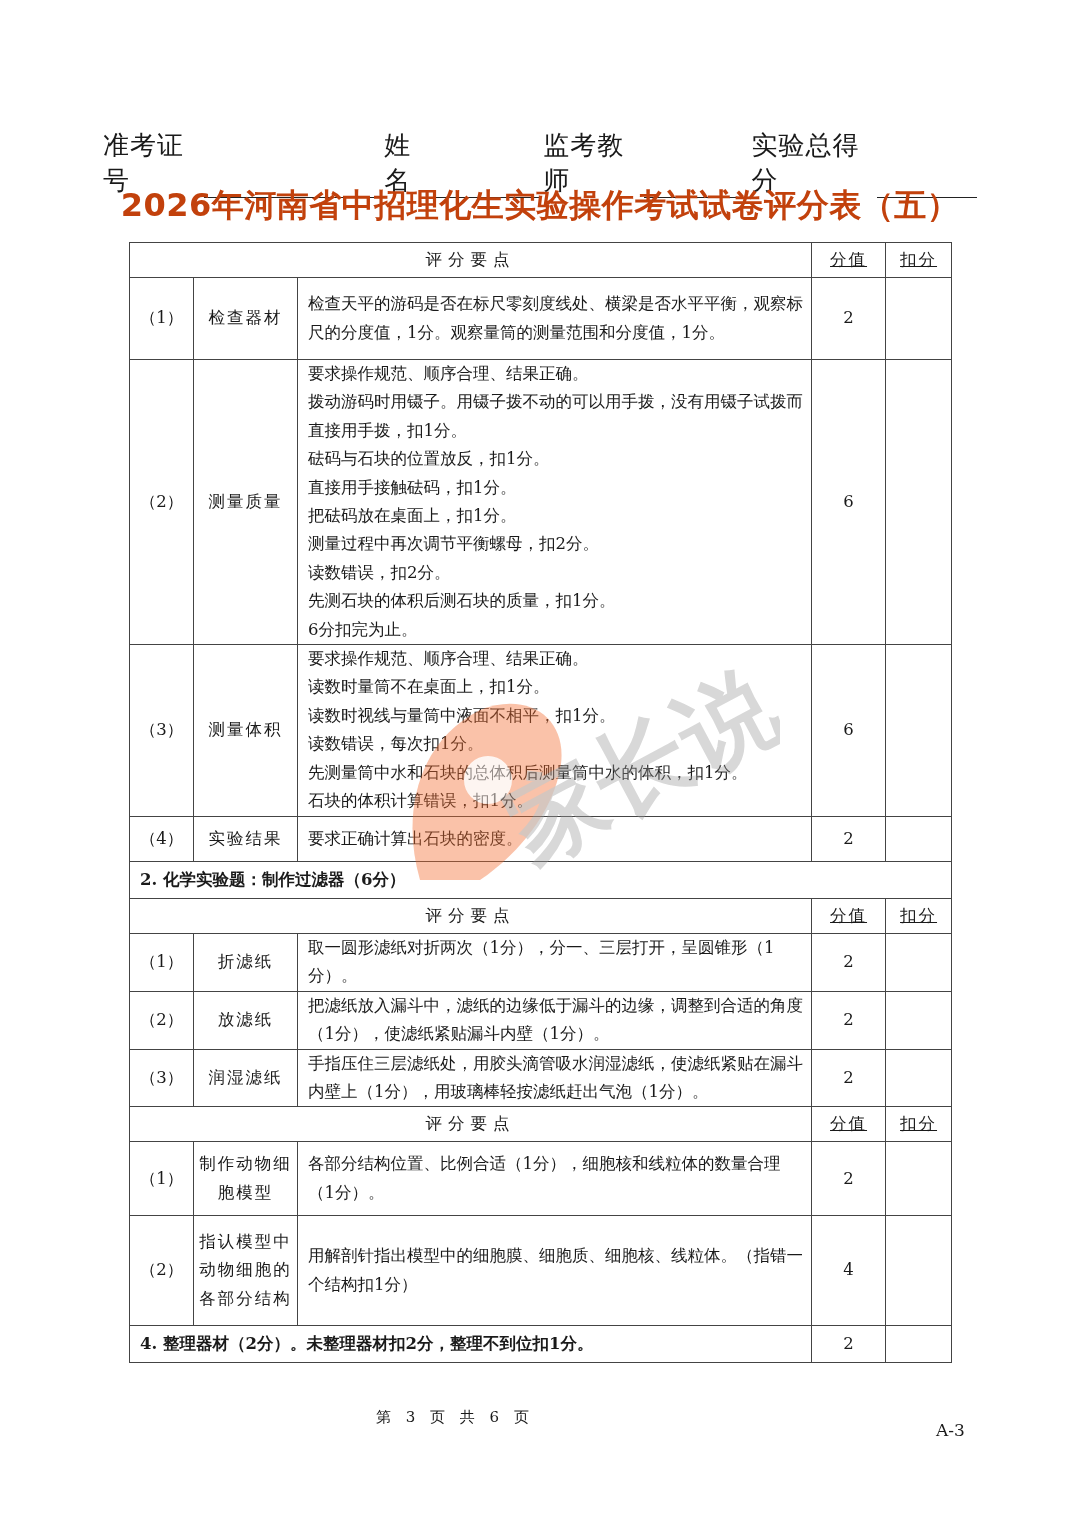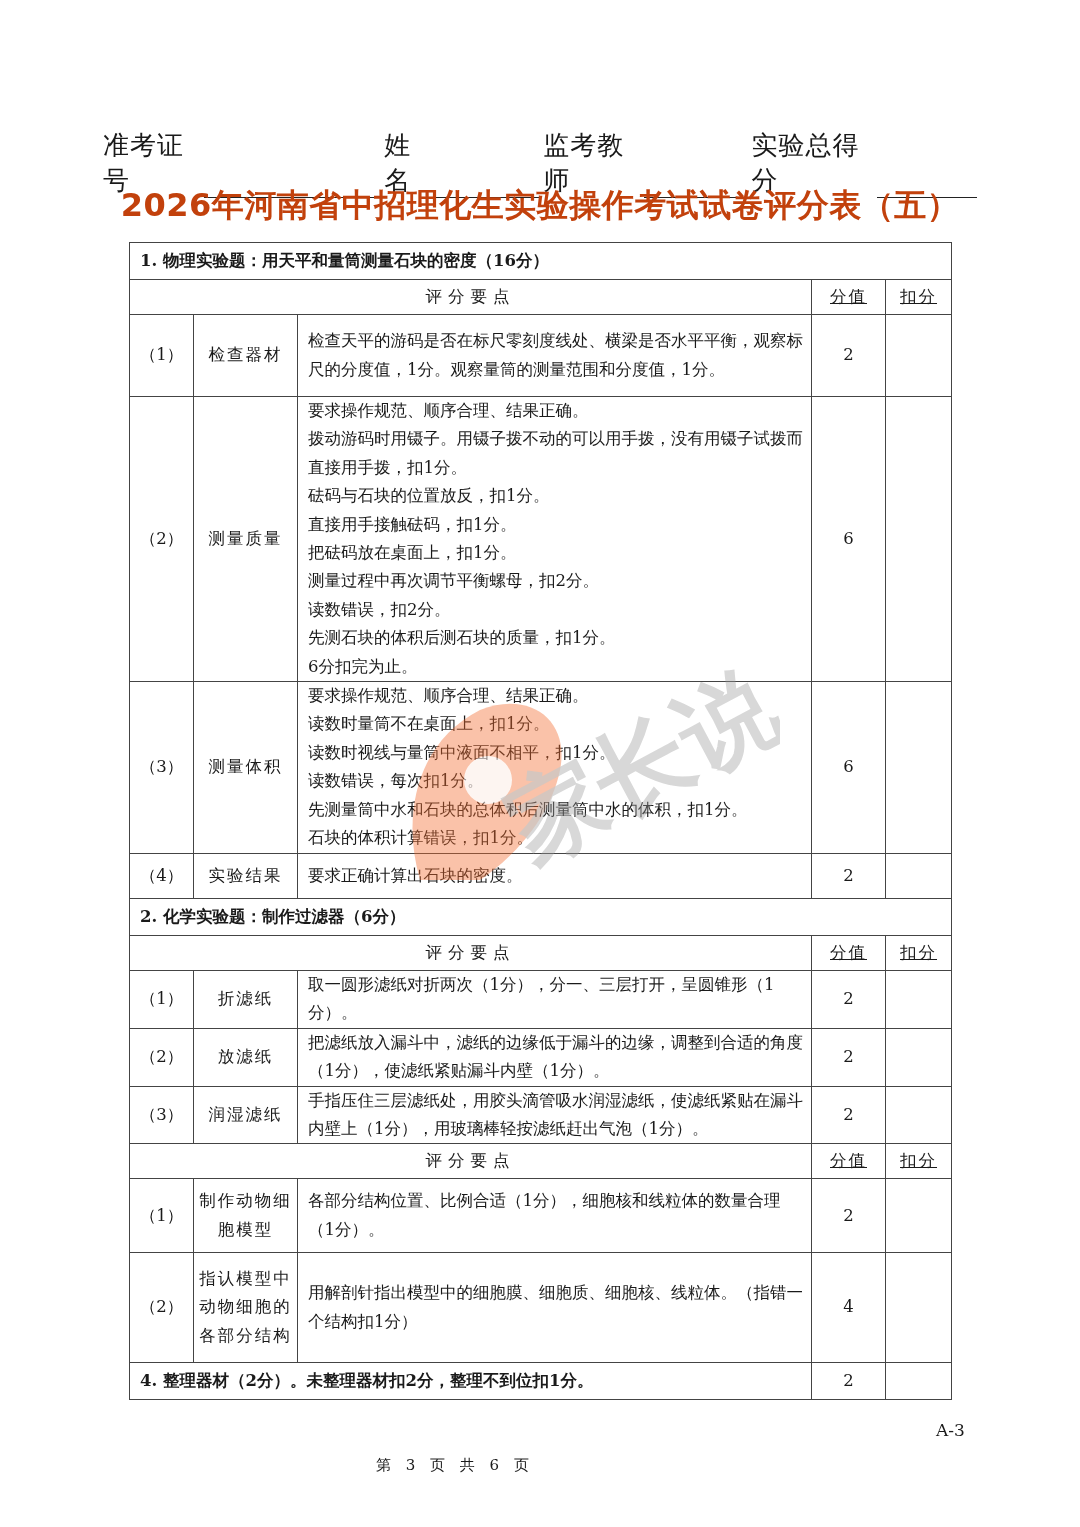--- a/index.html
+++ b/index.html
@@ -27,21 +27,21 @@
   td.sec { font-weight: bold; padding-left: 10px !important; height: 36px; }
   td.hdr { text-align: center; height: 34px; letter-spacing: 6px; }
   td.hdr-s { text-align: center; letter-spacing: 2px; text-decoration: underline; }
   td.num { text-align: center; padding: 0 !important; }
   td.item { text-align: center; padding: 8px 4px !important; letter-spacing: 2px; }
   td.desc { text-align: left; padding: 0 6px 0 10px !important; }
   td.pts { text-align: center; padding: 0 !important; }
   td.ded { padding: 0 !important; }
   .desc-line { display: block; }
   .footer-page {
-    position: absolute; top: 1456px; left: 376px; font-size: 15px; word-spacing: 6px; letter-spacing: 2px;
+    position: absolute; top: 1408px; left: 376px; font-size: 15px; word-spacing: 6px; letter-spacing: 2px;
   }
   .footer-code { position: absolute; top: 1420px; left: 936px; font-size: 17px; }
   .watermark {
     position: absolute; left: 400px; top: 630px; width: 380px; height: 260px; pointer-events: none; opacity: 0.55;
   }
 </style>
 </head>
 <body>
 
 <div class="header-line">
@@ -60,23 +60,20 @@
 <table class="score">
   <colgroup>
     <col style="width:64px">
       <col style="width:104px">
       <col style="width:514px">
       <col style="width:74px">
       <col style="width:66px">
   </colgroup>
 
   <tbody>
-      <tr>
-    <td class="sec" colspan="5">1. 物理实验题：用天平和量筒测量石块的密度（16分）</td>
-  </tr>
   <tr>
     <td class="hdr" colspan="3">评分要点</td>
     <td class="hdr-s">分值</td>
     <td class="hdr-s">扣分</td>
   </tr>
   <tr style="height:82px">
     <td class="num">（1）</td>
     <td class="item">检查器材</td>
     <td class="desc">
           <span class="desc-line">检查天平的游码是否在标尺零刻度线处、横梁是否水平平衡，观察标尺的分度值，1分。观察量筒的测量范围和分度值，1分。</span>

